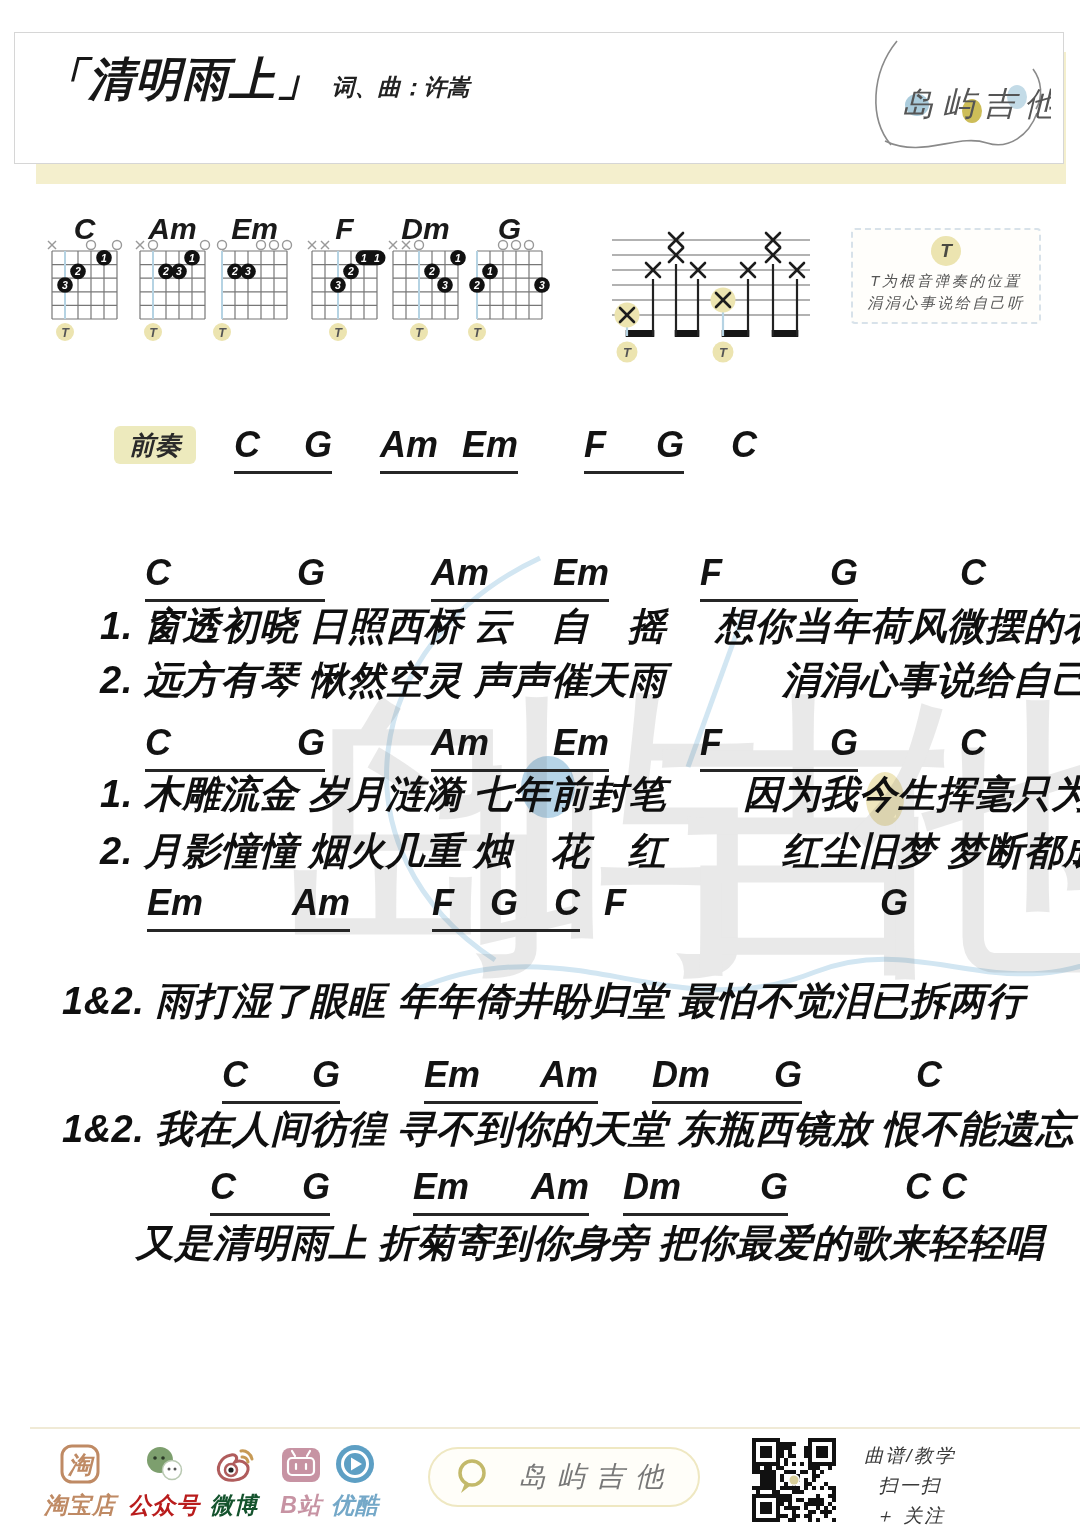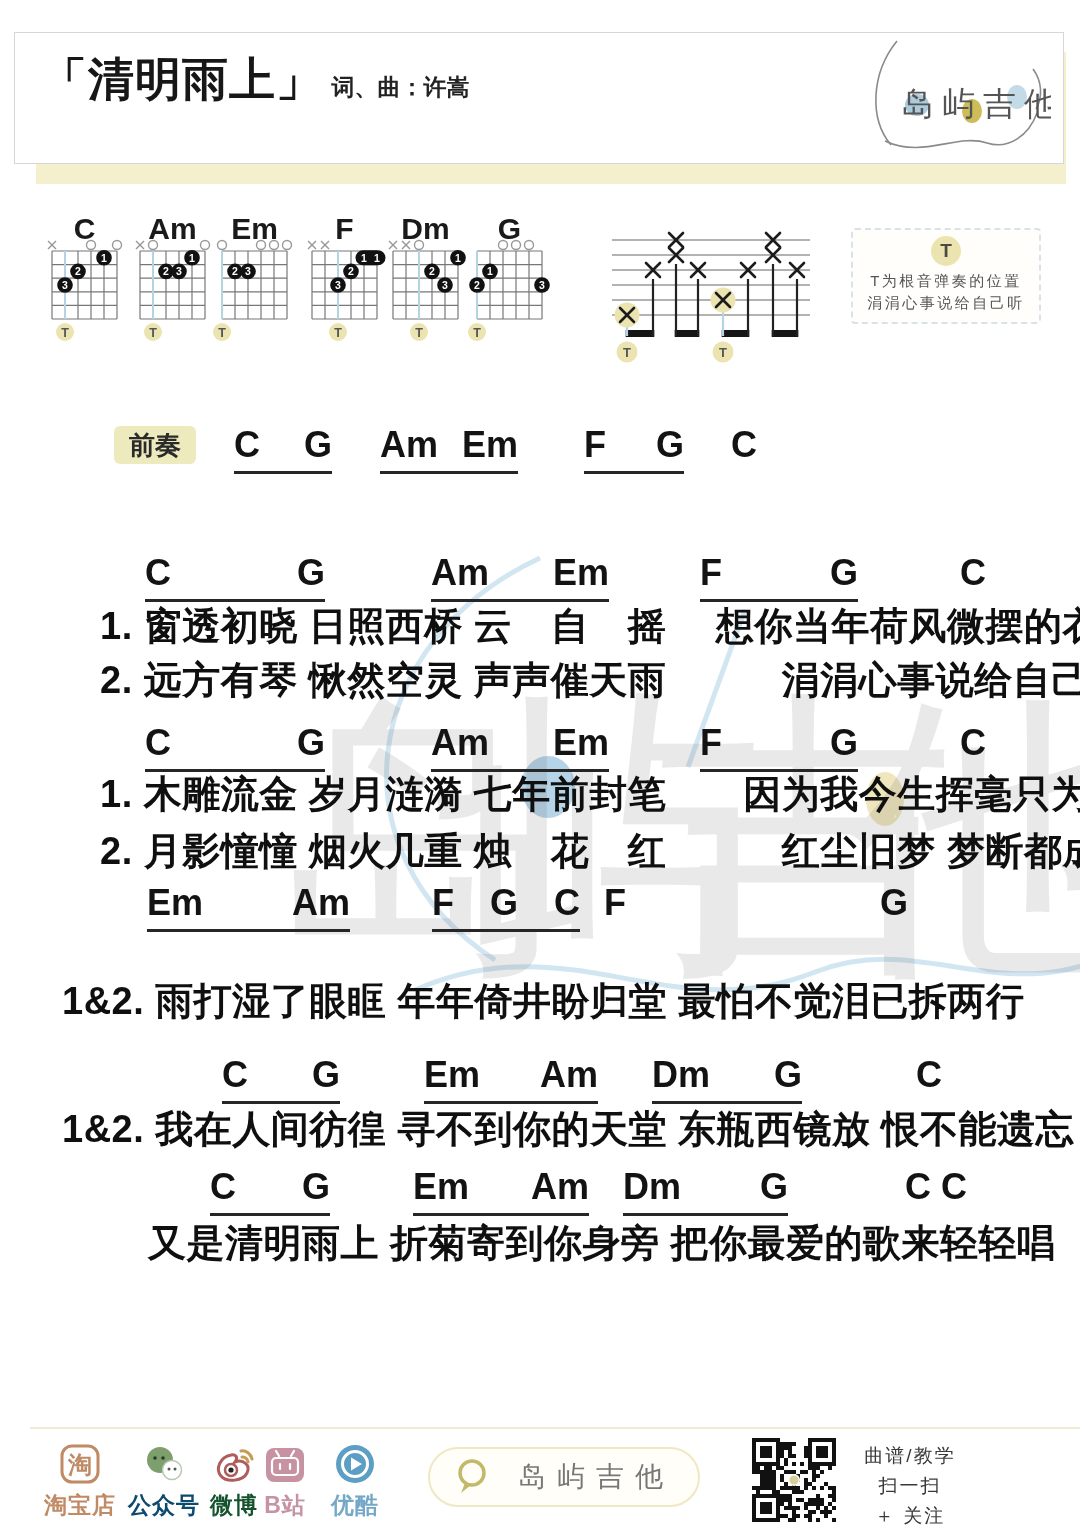--- a/index.html
+++ b/index.html
@@ -18,21 +18,21 @@
   #chord-diagrams{position:absolute;left:0;top:205px;}
   #tab-pattern{position:absolute;left:598px;top:222px;}
   .t-note-box{position:absolute;left:851px;top:228px;width:190px;height:96px;border:2px dashed #d8e2ea;
               border-radius:4px;box-sizing:border-box;text-align:center;background:#fffefb;}
   .t-note-circle{width:30px;height:30px;border-radius:50%;background:#ece4b0;color:#4a4a42;
                  font-size:19px;font-weight:700;line-height:30px;margin:6px auto 4px auto;}
   .t-note-line{font-size:15px;color:#555;letter-spacing:2.5px;line-height:22px;}
   
   .watermark{position:absolute;left:240px;top:552px;z-index:0;pointer-events:none;}
   
-  .music{position:absolute;left:0;top:0;width:999px;height:1528px;z-index:1;}
+  .music{position:absolute;left:0;top:0;width:999px;height:1528px;z-index:1;font-style:italic;}
   .intro-row{position:absolute;left:0;top:422px;width:1080px;height:70px;}
   .intro-badge{position:absolute;left:114px;top:4px;width:82px;height:38px;background:#edeabd;
                border-radius:6px;text-align:center;line-height:38px;font-size:26px;font-weight:600;color:#2a2a2a;}
   .chord-row{position:absolute;left:0;width:1080px;height:64px;}
   .chord-group{position:absolute;top:0;display:flex;justify-content:space-between;
                padding-bottom:7px;height:42px;align-items:flex-end;}
   .chord-group.ul{border-bottom:3px solid #262626;}
   .chord{font-size:36px;font-weight:700;color:#131313;line-height:38px;letter-spacing:0;}
   .lyric-line{position:absolute;font-size:38px;font-weight:600;color:#0f0f0f;white-space:pre;letter-spacing:0.5px;}
   
@@ -403,54 +403,54 @@
           </div>
           <div class="chord-group ul" style="left: 623px; width: 165px;">
             <span class="chord">Dm</span>
             <span class="chord">G</span>
           </div>
           <div class="chord-group" style="left: 905px; width: 62px;">
             <span class="chord">C</span>
             <span class="chord">C</span>
           </div>
         </div>
-        <div class="lyric-line" style="left: 148px; top: 1218px;">又是清明雨上 折菊寄到你身旁 把你最爱的歌来轻轻唱</div>
+        <div class="lyric-line" style="left: 136px; top: 1218px;">又是清明雨上 折菊寄到你身旁 把你最爱的歌来轻轻唱</div>
       </div>
 
     <div class="footer-divider"></div>
     <div id="footer-links">
         <div class="footer-item" style="left: 44px;">
           <svg width="46" height="46" viewBox="0 0 46 46" class="ic">
             <rect x="5" y="5" width="36" height="36" rx="10" fill="none" stroke="#bf8a64" stroke-width="3"></rect>
             <text x="23" y="32" font-size="24" fill="#bf8a64" font-weight="700" text-anchor="middle" font-family="Liberation Sans, sans-serif">淘</text>
           </svg>
           <span class="lb" style="color: rgb(191, 138, 100);">淘宝店</span>
         </div>
         <div class="footer-item" style="left: 128px;">
           <svg width="46" height="46" viewBox="0 0 46 46" class="ic">
             <circle cx="19" cy="19" r="13" fill="#7d9f6e"></circle>
             <circle cx="14" cy="17" r="1.8" fill="#2c3a28"></circle>
             <circle cx="22" cy="17" r="1.8" fill="#2c3a28"></circle>
             <circle cx="31" cy="29" r="9.5" fill="#fff" stroke="#b9c9b2" stroke-width="1.5"></circle>
             <circle cx="28" cy="28" r="1.5" fill="#555"></circle>
             <circle cx="34" cy="28" r="1.5" fill="#555"></circle>
           </svg>
-          <span class="lb" style="color: #0c4a6e;">公众号</span>
+          <span class="lb" style="color: #b91c1c;">公众号</span>
         </div>
         <div class="footer-item" style="left: 198px;">
           <svg width="46" height="46" viewBox="0 0 46 46" class="ic">
             <path d="M 20,14 C 9,16 4,28 10,35 C 16,42 32,40 36,32 C 40,24 32,18 24,21 C 28,16 24,13 20,14 Z" fill="none" stroke="#b05c5c" stroke-width="3"></path>
             <circle cx="20" cy="29" r="6" fill="#fff" stroke="#b05c5c" stroke-width="2.5"></circle>
             <circle cx="20" cy="29" r="2.6" fill="#222"></circle>
             <path d="M 30,10 C 35,9 40,13 41,18" fill="none" stroke="#c79a55" stroke-width="3" stroke-linecap="round"></path>
             <path d="M 31,16 C 34,15.5 36.5,18 37,21" fill="none" stroke="#c79a55" stroke-width="3" stroke-linecap="round"></path>
           </svg>
           <span class="lb" style="color: #14532d;">微博</span>
         </div>
-        <div class="footer-item" style="left: 249px;">
+        <div class="footer-item" style="left: 265px;">
           <svg width="46" height="46" viewBox="0 0 46 46" class="ic">
             <rect x="4" y="7" width="38" height="34" rx="8" fill="#c793a3"></rect>
             <rect x="10" y="17" width="26" height="17" rx="4" fill="none" stroke="#fff" stroke-width="2.2"></rect>
             <line x1="17" y1="15" x2="14" y2="10" stroke="#fff" stroke-width="2.2" stroke-linecap="round"></line>
             <line x1="29" y1="15" x2="32" y2="10" stroke="#fff" stroke-width="2.2" stroke-linecap="round"></line>
             <line x1="18" y1="23" x2="18" y2="28" stroke="#fff" stroke-width="2.2" stroke-linecap="round"></line>
             <line x1="28" y1="23" x2="28" y2="28" stroke="#fff" stroke-width="2.2" stroke-linecap="round"></line>
           </svg>
           <span class="lb" style="color: rgb(199, 147, 163);">B站</span>
         </div>

